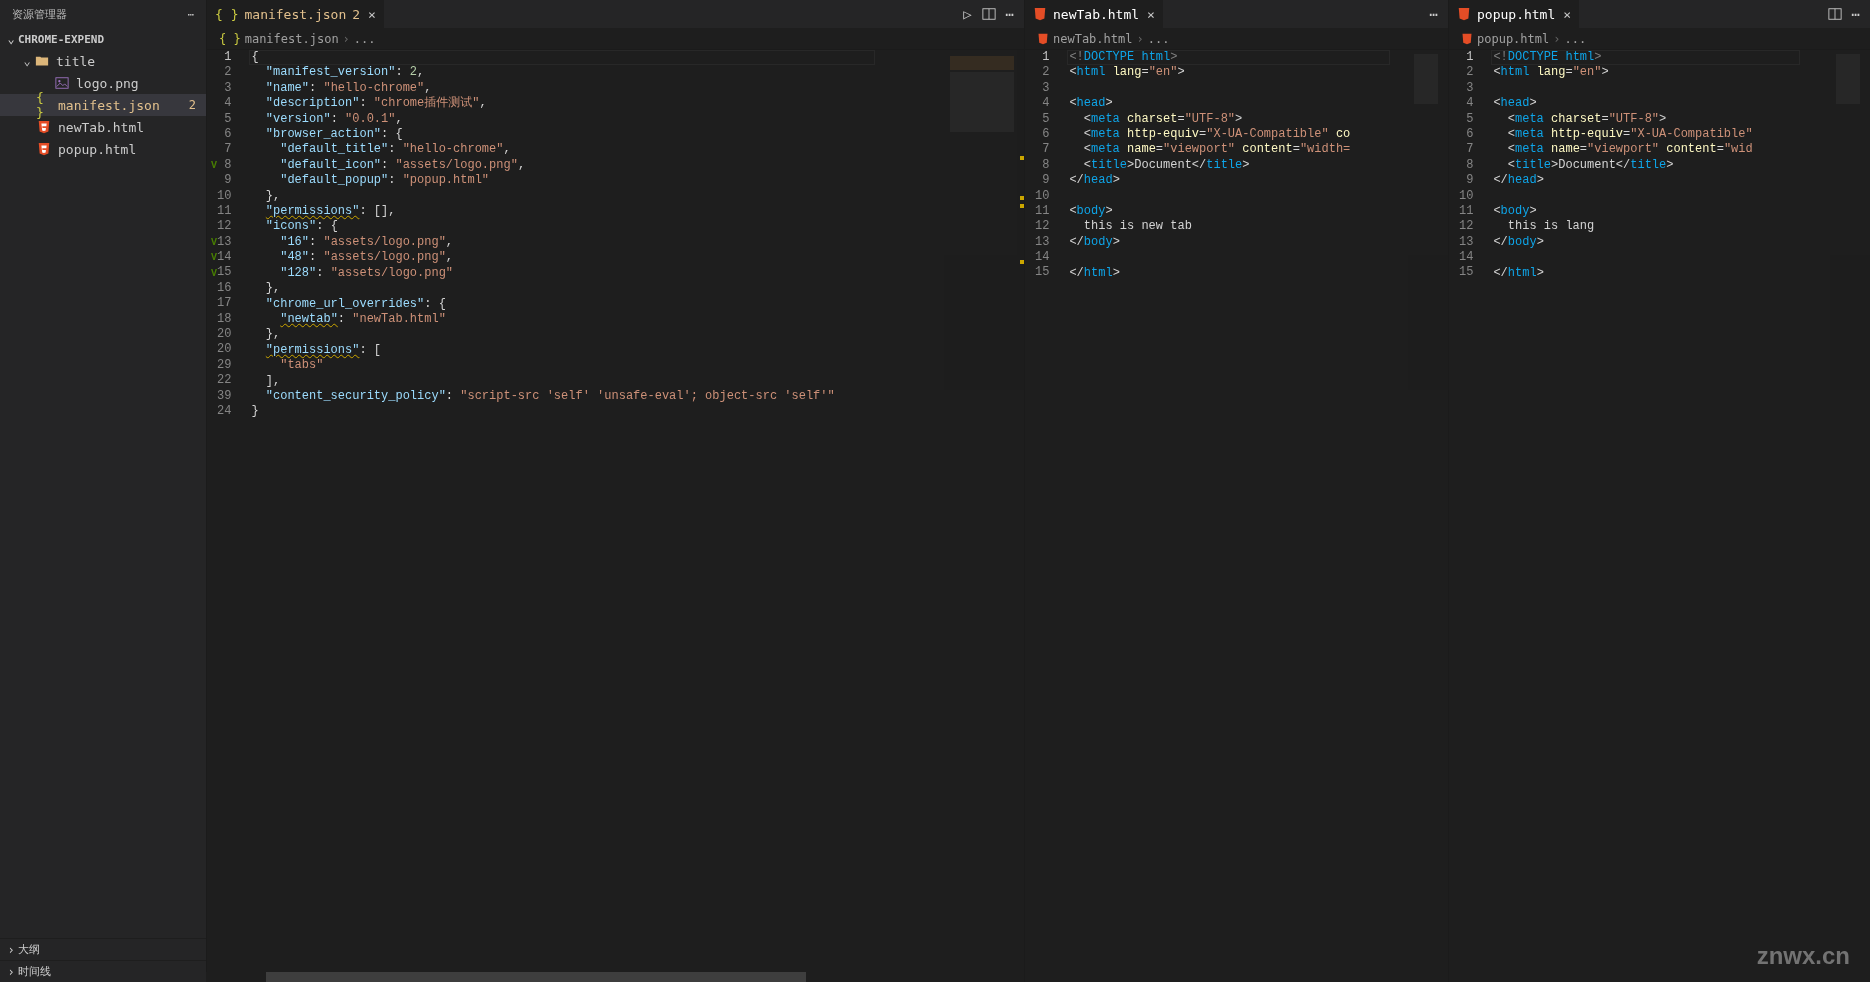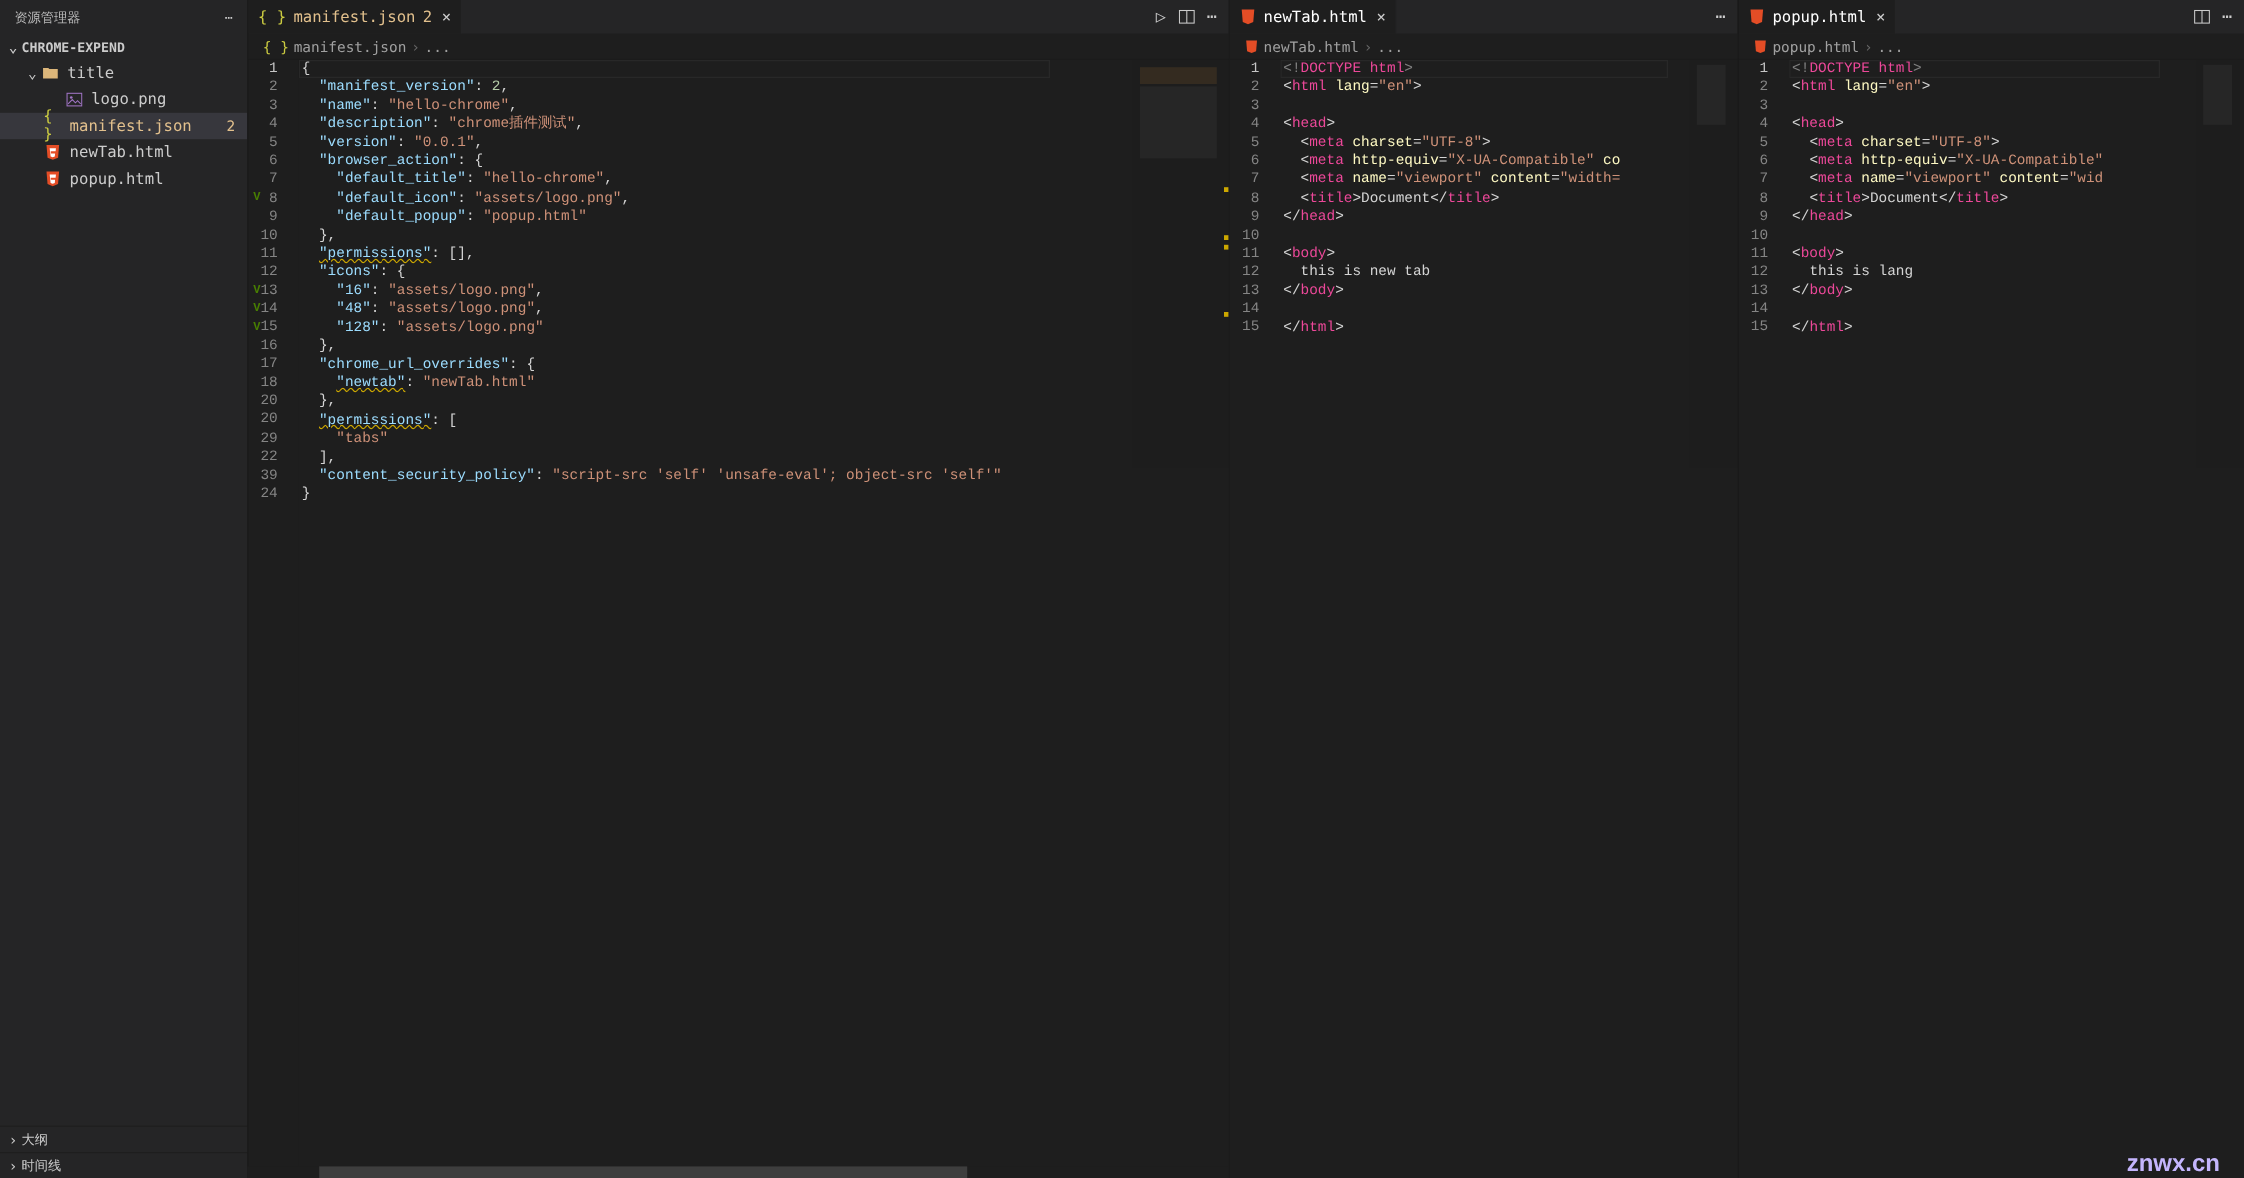--- a/index.html
+++ b/index.html
@@ -139,32 +139,32 @@
 }
 .sel-line { position: absolute; left: 0; right: 0; height: 15.4px; border: 1px solid #282828; pointer-events: none; }
 .minimap { position: absolute; right: 0; top: 0; width: 80px; height: 340px; background: #1e1e1e; opacity: 0.3; }
 .minimap .mm-box { position: absolute; left: 6px; right: 10px; background: #3e3e3e; }
 
 
 .s { color: #ce9178; } 
 .k { color: #9cdcfe; } 
 .n { color: #b5cea8; } 
 .p { color: #d4d4d4; } 
-.t { color: #ec4899; } 
+.t { color: #0ea5e9; } 
 .a { color: #fef9c3; } 
 .doctype { color: #808080; }
 .txt { color: #d4d4d4; font-family: Liberation Mono, monospace; }
 .underl { text-decoration: wavy underline #cca700; text-decoration-thickness: 1px; }
 
 .watermark {
   position: absolute;
   right: 20px;
-  bottom: 0;
-  color: #c4b5fd;
-  font-size: 20px;
+  bottom: 12px;
+  color: #737373;
+  font-size: 24px;
   font-weight: 700;
   font-family: Arial, sans-serif;
 }
 
 .scrollbar-h { position: absolute; bottom: 0; left: 206px; height: 10px; width: 818px; background: #1e1e1e; }
 .scrollbar-h .thumb { position: absolute; left: 60px; width: 540px; height: 10px; background: #3e3e3e; }
 
 .ovv-ruler { position: absolute; right: 0; top: 50px; width: 4px; height: 300px; }
 .ovv-mark { position: absolute; right: 0; width: 4px; height: 4px; background: #cca700; }
 

